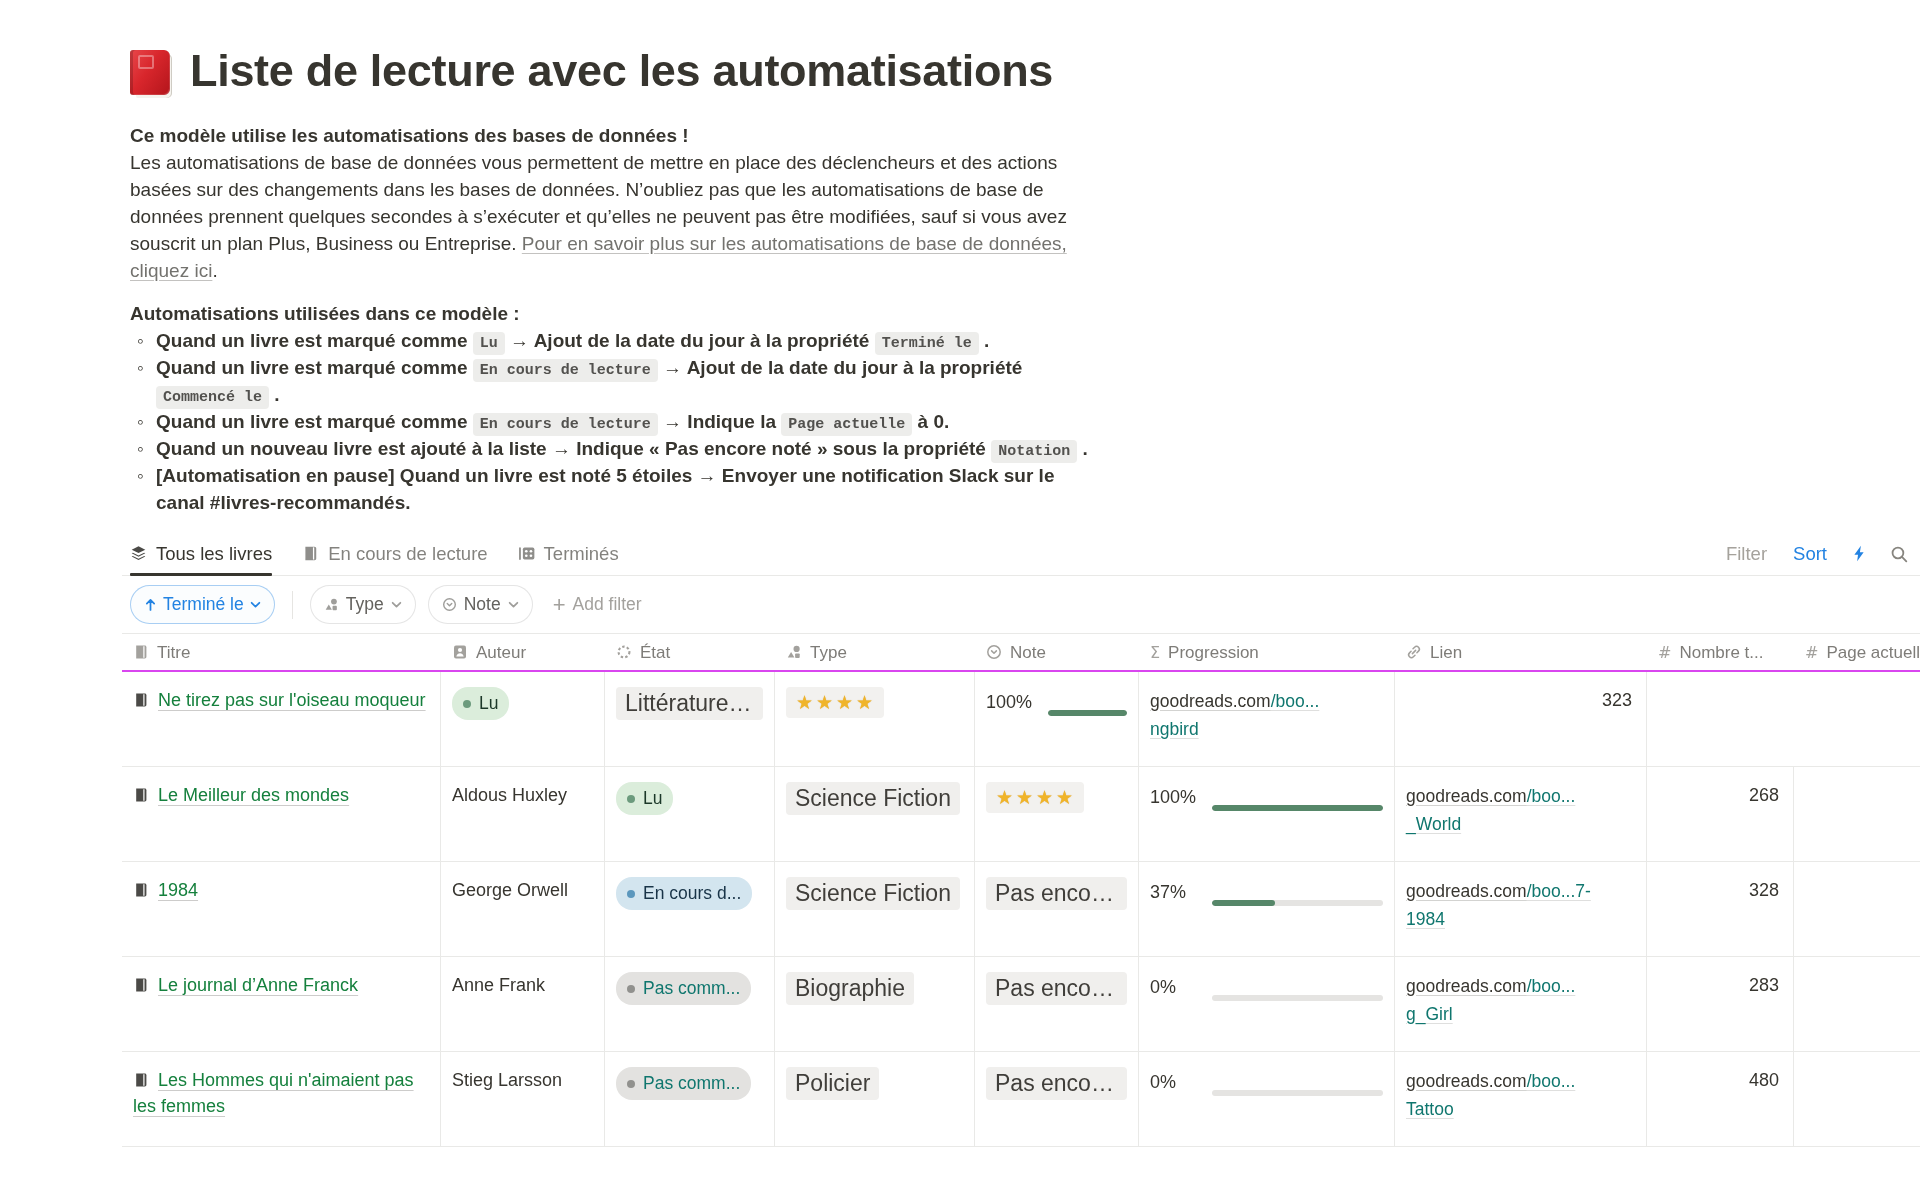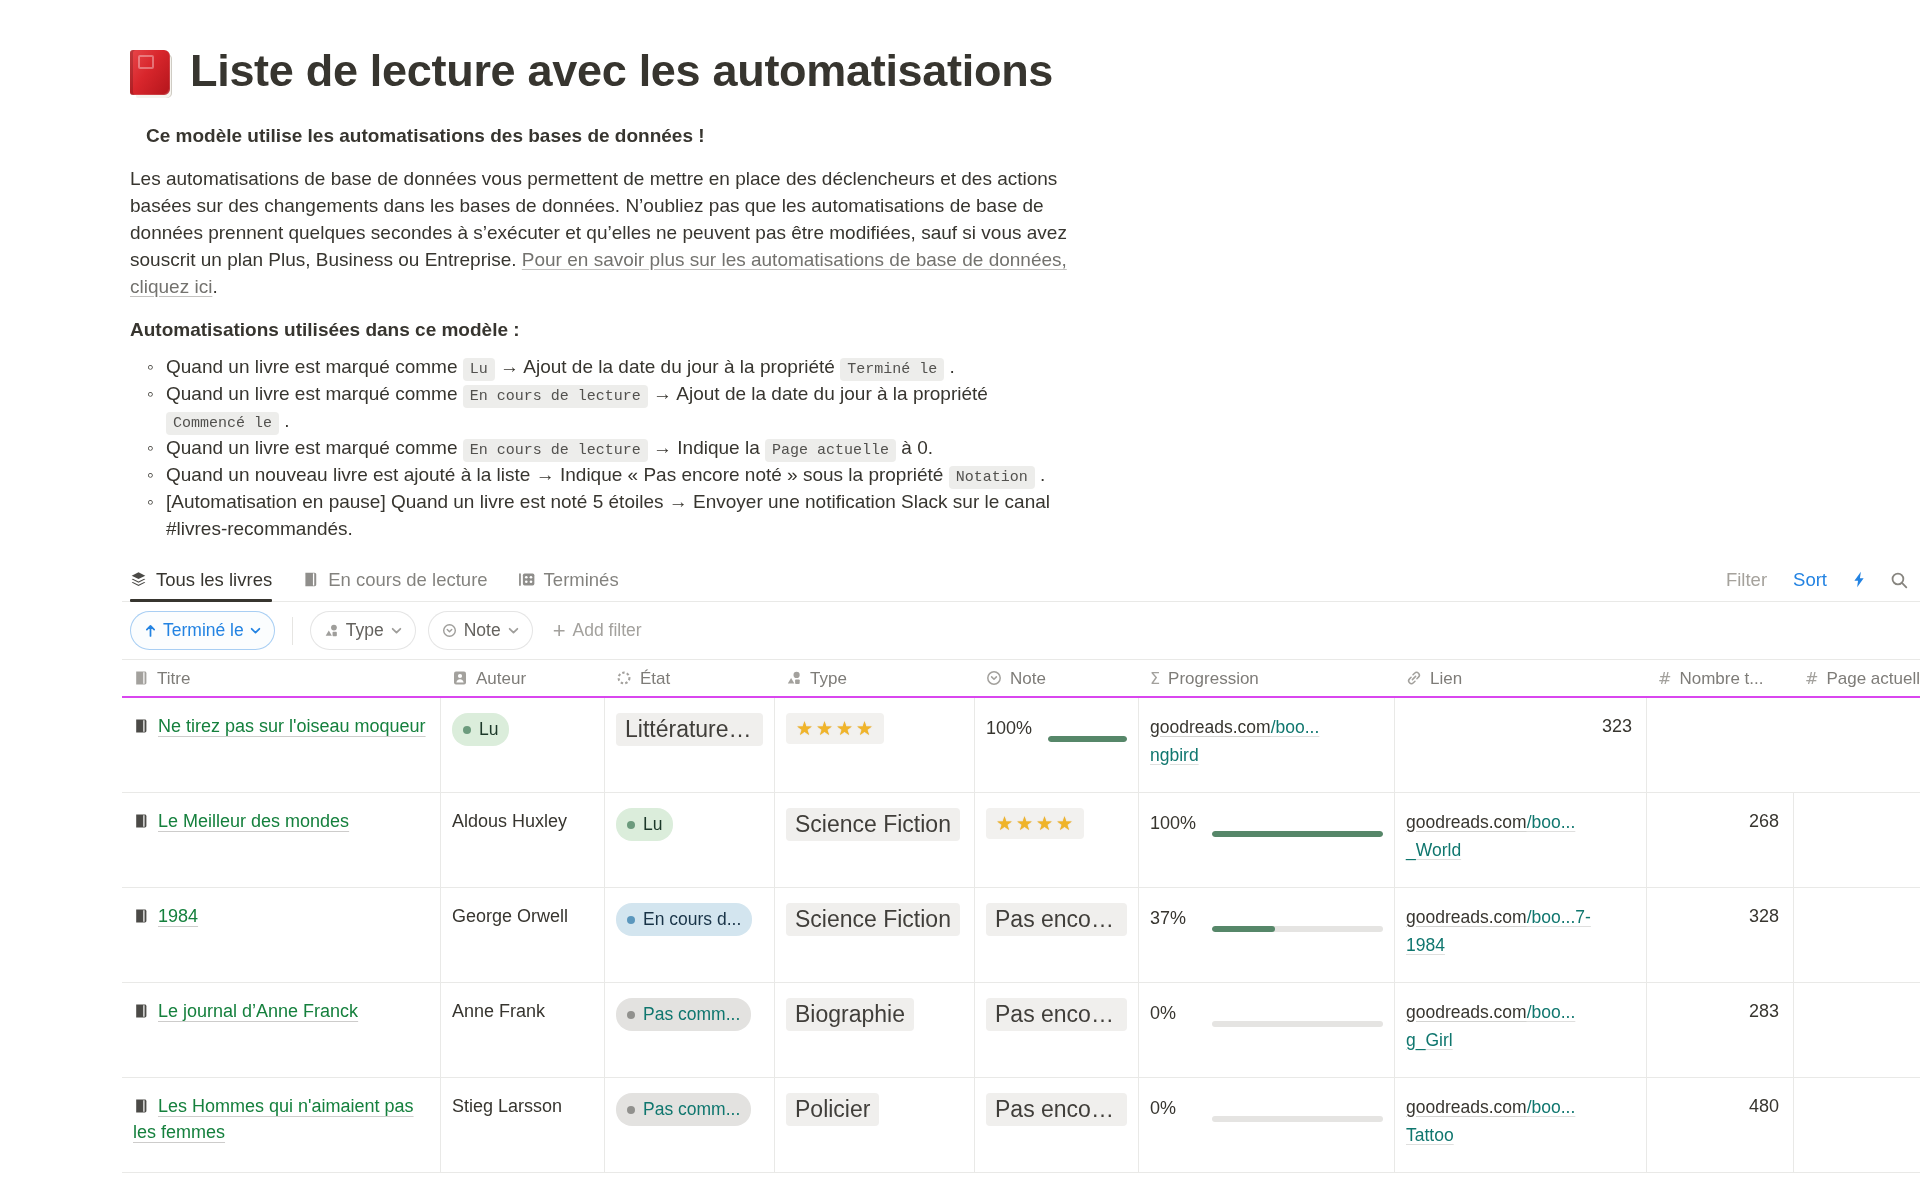--- a/index.html
+++ b/index.html
@@ -10,26 +10,26 @@
   .prose { margin-left:130px; max-width:975px; }
 
   h1.page-title { display:flex; align-items:flex-end; gap:16px; font-size:45px; line-height:54px; font-weight:700; margin:0 0 24px 0; letter-spacing:-0.3px; }
 
   
   .emoji-book { position:relative; width:44px; height:48px; flex:none; }
   .emoji-book .pages { position:absolute; right:2px; top:4px; width:36px; height:44px; background:#f5f3ee; border-radius:2px 5px 5px 2px; box-shadow:inset -1px 0 0 #cfccc4; }
   .emoji-book .cover { position:absolute; left:0; top:0; width:40px; height:45px; background:linear-gradient(125deg,#e8474b 0%,#d8262c 45%,#b3151b 100%); border-radius:3px 6px 6px 3px; box-shadow:inset 3px 0 0 rgba(0,0,0,0.18), inset -1px -1px 0 rgba(255,255,255,0.15); }
   .emoji-book .cover::after { content:""; position:absolute; left:8px; top:5px; width:12px; height:10px; border:2px solid rgba(255,255,255,0.35); border-radius:2px; }
 
-  .intro-heading { font-weight:700; margin:16px; }
+  .intro-heading { font-weight:700; margin:0; }
   .intro { margin:0; }
   .intro-link { color:#73726e; text-decoration:underline; text-decoration-color:rgba(55,53,47,0.3); text-underline-offset:3px; cursor:pointer; }
 
   .automations-heading { font-weight:700; margin:16px 0 0 0; }
-  ul.automations { list-style:none; margin:10px; padding:0; }
+  ul.automations { list-style:none; margin:0; padding:0;font-weight:bold; }
   ul.automations li { position:relative; padding-left:26px; }
   ul.automations li::before { content:"◦"; position:absolute; left:7px; color:#37352f; }
   code.prop { font-family:"Liberation Mono","DejaVu Sans Mono",monospace; font-size:15px; line-height:1; background:rgba(135,131,120,0.15); color:#52514e; padding:3px 7px; border-radius:4px; white-space:nowrap; }
 
   
   .db { margin-left:122px; width:1798px; overflow:hidden; margin-top:16px; }
 
   .tabs-bar { display:flex; align-items:center; height:44px; border-bottom:1px solid #e9e9e7; padding:0 8px; }
   .tab { display:flex; align-items:center; gap:9px; font-size:18.5px; color:rgba(55,53,47,0.62); margin-right:30px; position:relative; height:100%; cursor:pointer; }
   .tab .ticon { display:flex; color:#8f8e8b; }

